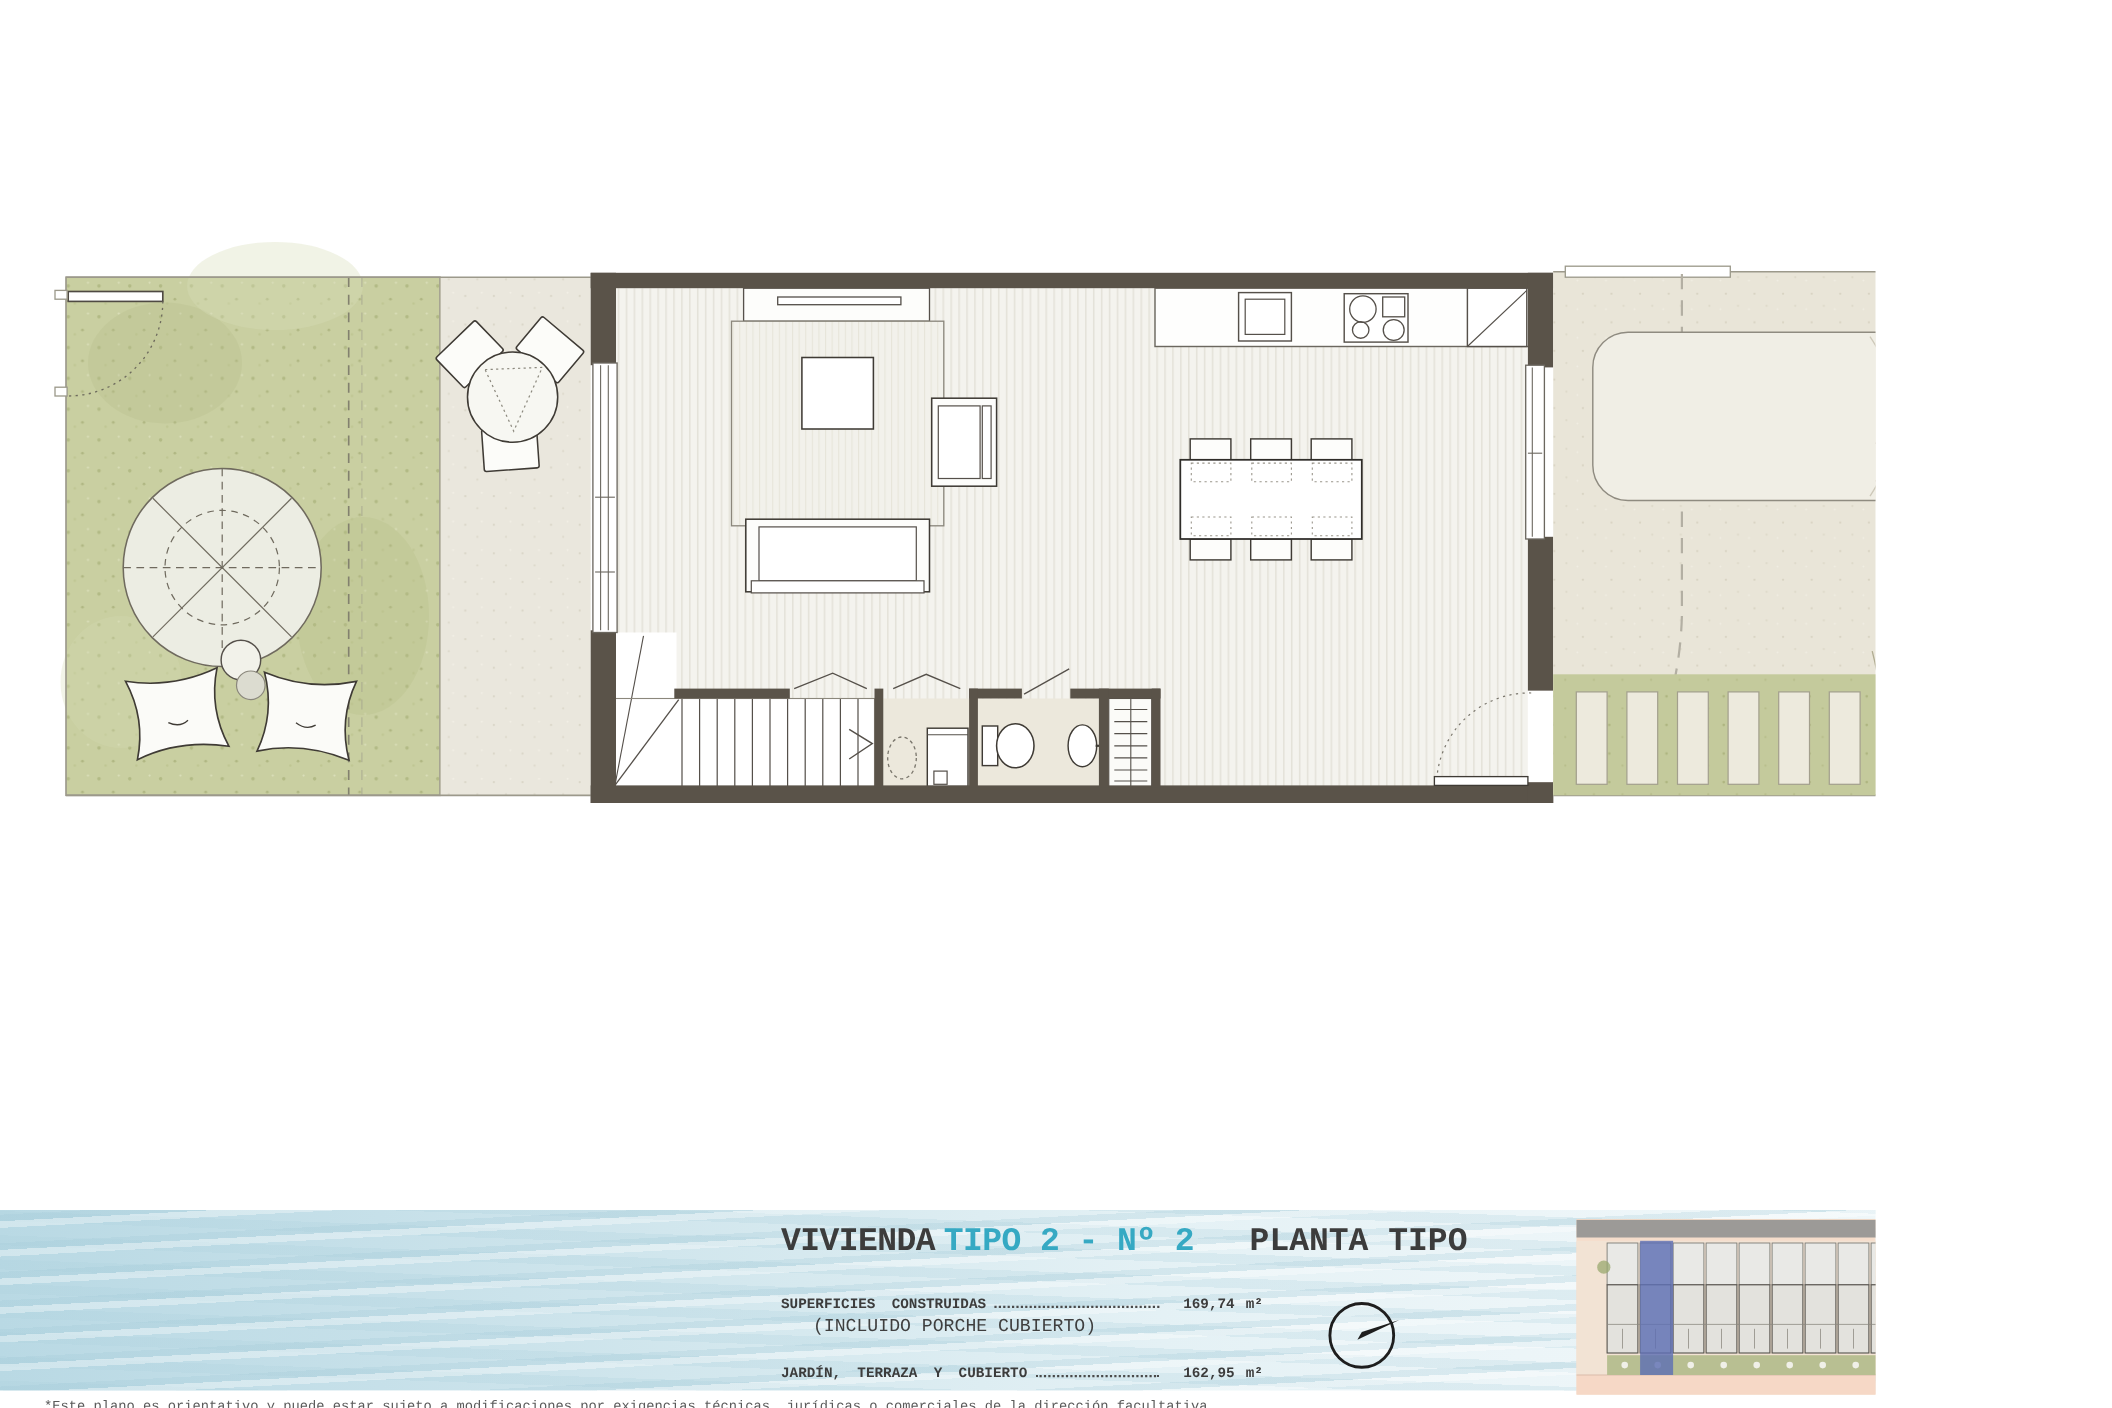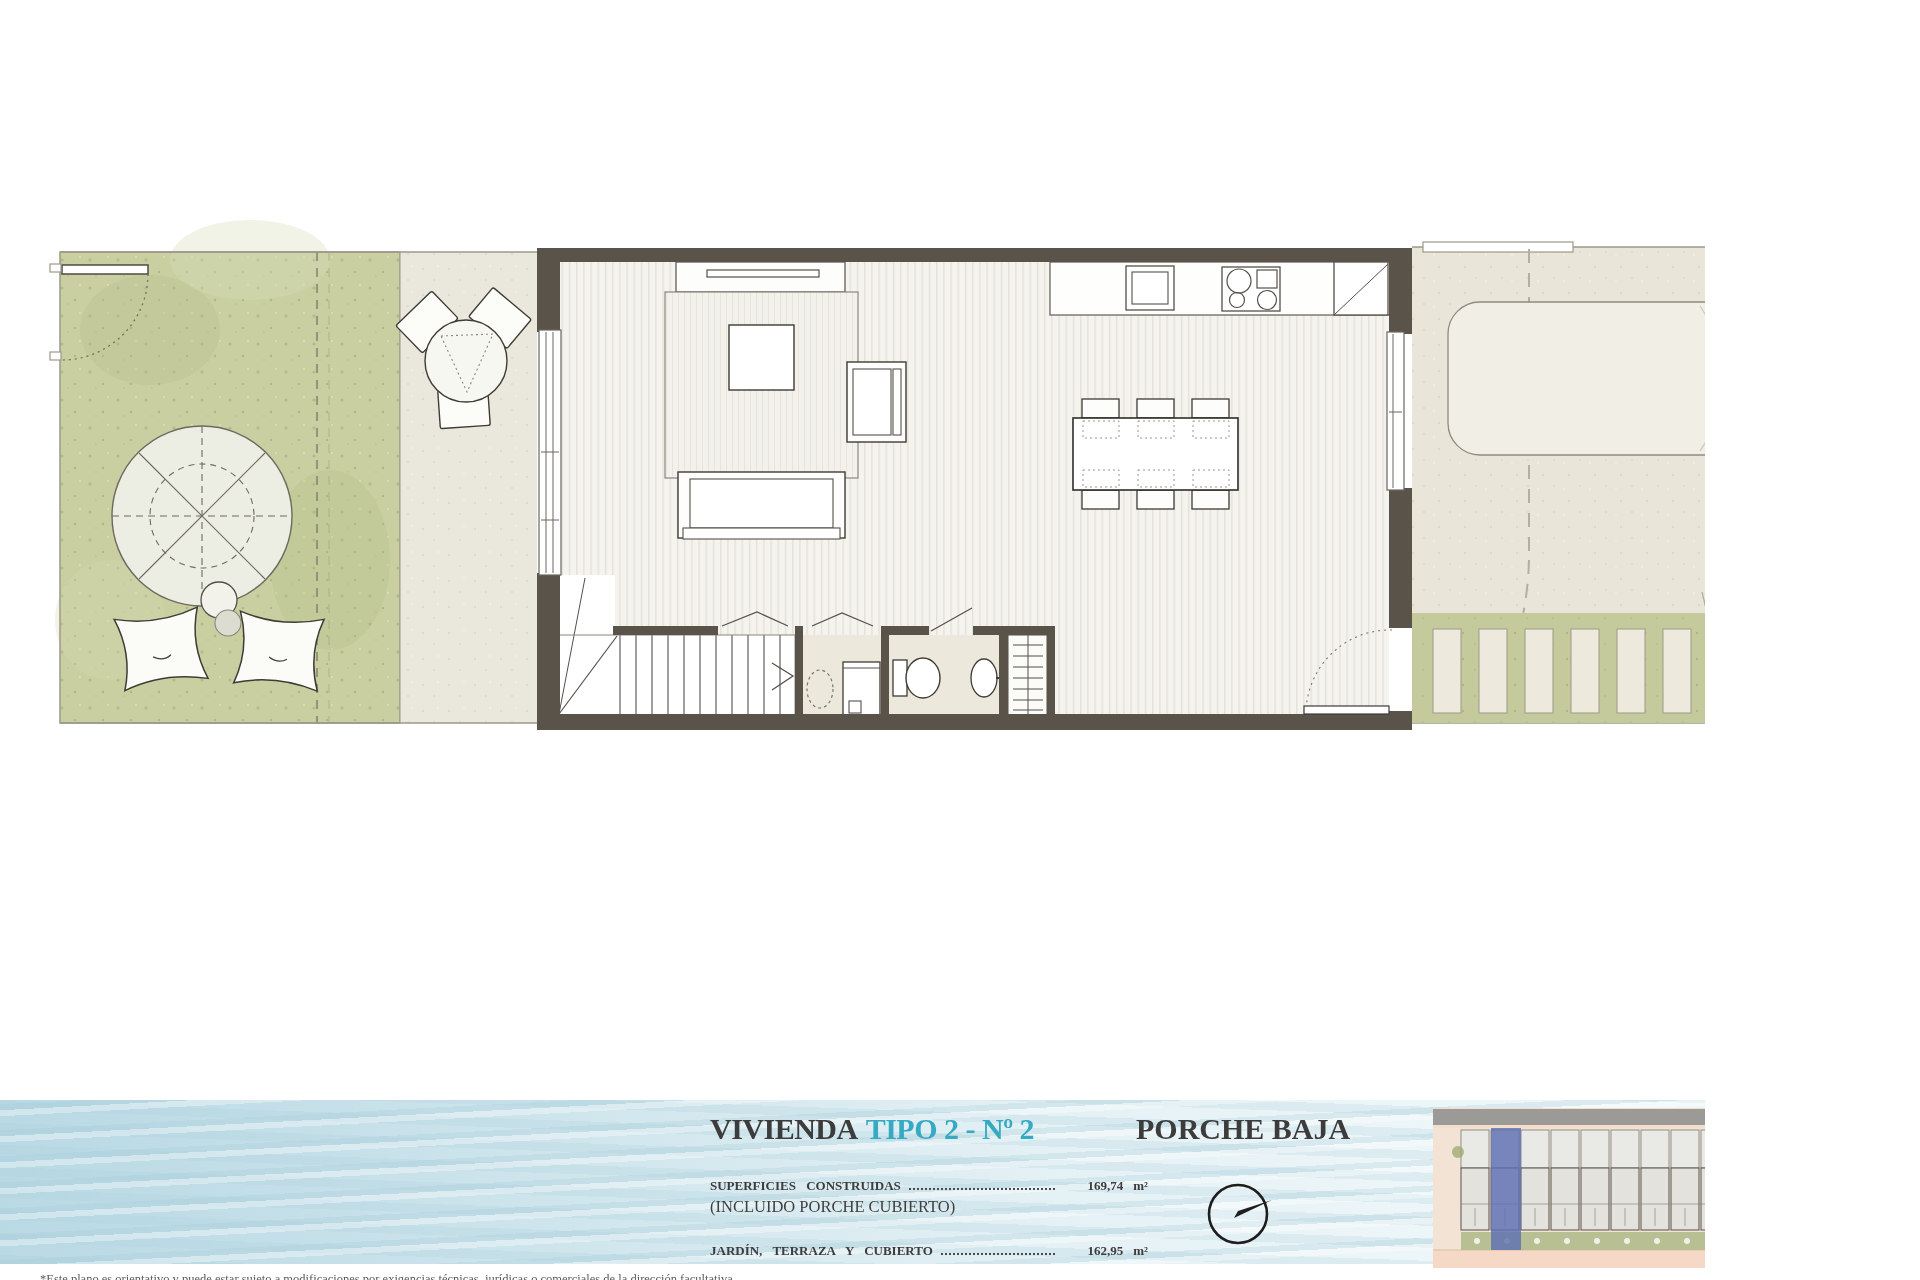--- a/index.html
+++ b/index.html
@@ -1,34 +1,34 @@
 <!DOCTYPE html>
 <html><head>
 <meta charset="utf-8">
 <style>
   html,body{margin:0;padding:0;background:#ffffff;}
   .page{position:relative;width:1705px;height:1280px;background:#fff;overflow:hidden;
-        font-family:Liberation Serif, serif;}
+        font-family:Liberation Mono, monospace;}
   .plan-svg{position:absolute;left:0;top:0;width:1920px;height:1280px;}
   
   .footer-band{position:absolute;left:0;top:1100px;width:1920px;height:164px;
     background:
       repeating-linear-gradient(-3deg, rgba(255,255,255,0) 0 14px, rgba(255,255,255,.35) 14px 20px, rgba(160,200,214,.25) 20px 26px),
       repeating-linear-gradient(2deg, rgba(173,209,221,.25) 0 9px, rgba(255,255,255,0) 9px 22px),
       linear-gradient(90deg,#b9d9e4 0%,#c6e0e9 18%,#d6e9ef 38%,#e4f1f5 55%,#ecf5f8 72%,#f1f8fa 100%);}
   .title-block{position:absolute;left:710px;top:1112px;font-size:30px;font-weight:700;
     letter-spacing:-0.5px;color:#3c3c3c;white-space:nowrap;}
   .title-accent{color:#36a9c3;margin-left:8px;}
   .plan-name{position:absolute;left:1136px;top:1112px;font-size:30px;font-weight:700;color:#3c3c3c;white-space:nowrap;}
   .areas{position:absolute;left:710px;top:1178px;width:438px;color:#3c3c3c;}
   .area-row{display:flex;align-items:baseline;font-size:13px;font-weight:600;word-spacing:7px;}
   .leader{flex:1;border-bottom:2px dotted #4a4a4a;margin:0 8px 5px 8px;height:1px;}
   .area-value{font-weight:600;word-spacing:0;min-width:60px;text-align:right;}
   .area-unit{font-weight:600;word-spacing:0;margin-left:10px;}
-  .area-note{font-size:16.5px;font-weight:400;margin-top:2px;color:#3f3f3f;}
+  .area-note{font-size:16.5px;font-weight:400;margin-top:2px;color:#3f3f3f;margin-left:29px;}
   .row2{margin-top:26px;}
   .compass{position:absolute;left:1203px;top:1177px;width:72px;height:72px;}
   .siteplan-svg{position:absolute;left:1433px;top:1108px;width:412px;height:160px;}
   .right-strip{position:absolute;left:1848px;top:1117px;width:58px;height:155px;background:#e9f3f8;}
   .right-strip-dash{position:absolute;left:1868px;top:1266px;width:30px;height:5px;background:#55524c;}
   .page-num{position:absolute;left:1862px;top:1100px;font-size:16px;font-weight:700;color:#b91c1c;
     height:17px;overflow:hidden;letter-spacing:1px;}
   .disclaimer{position:absolute;left:40px;top:1272px;width:1400px;font-size:12.5px;color:#5a5a5a;white-space:nowrap;}
 </style>
 </head>
@@ -320,21 +320,21 @@
       <polygon points="1856,661 1884,626 1884,696" fill="#141414"></polygon>
     </g>
   </svg>
 
   <div class="footer-band"></div>
 
   <div class="title-block">
     <span>VIVIENDA</span><span class="title-accent">TIPO 2 - Nº 2</span>
   </div>
 
-  <div class="plan-name">PORCHE BAJA</div>
+  <div class="plan-name">PLANTA TIPO</div>
 
   <div class="areas">
     <div class="area-row">
       <span>SUPERFICIES CONSTRUIDAS</span>
       <span class="leader"></span>
       <span class="area-value">169,74</span>
       <span class="area-unit">m²</span>
     </div>
     <div class="area-note">(INCLUIDO PORCHE CUBIERTO)</div>
     <div class="area-row row2">

